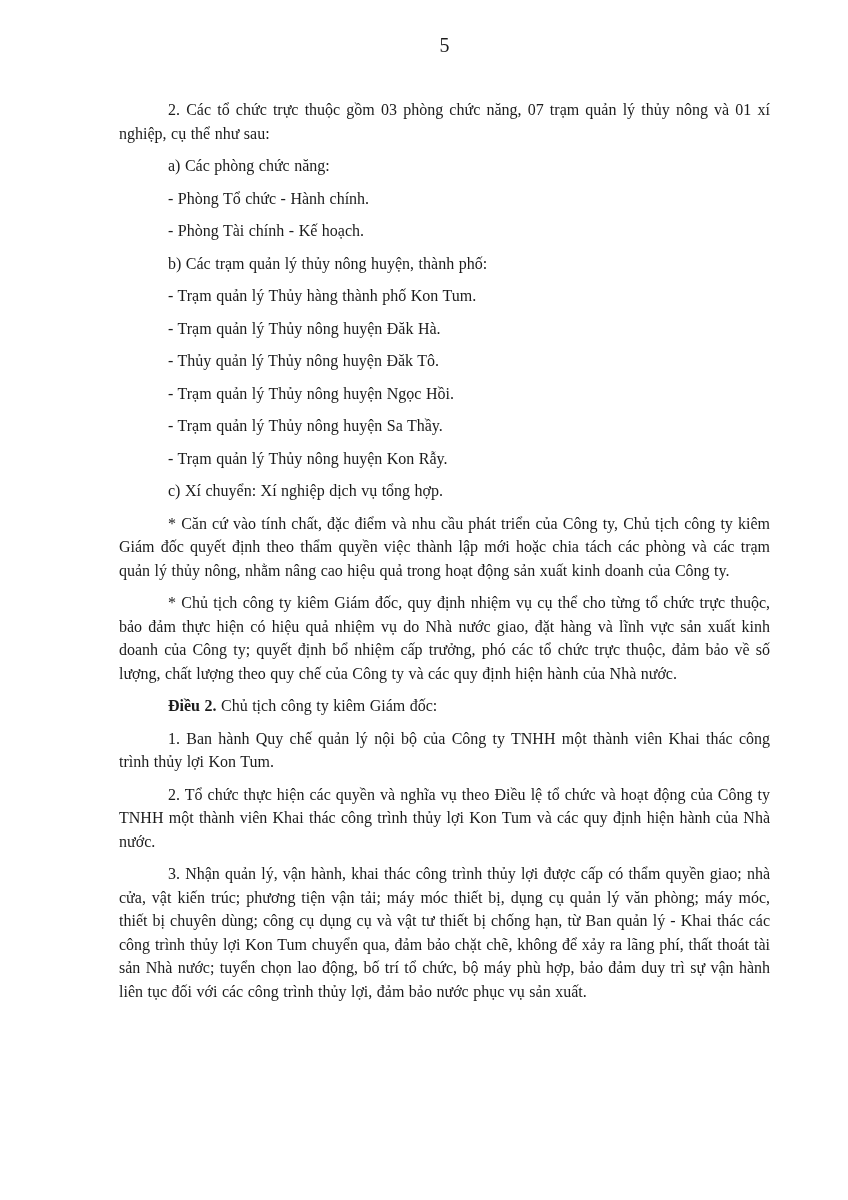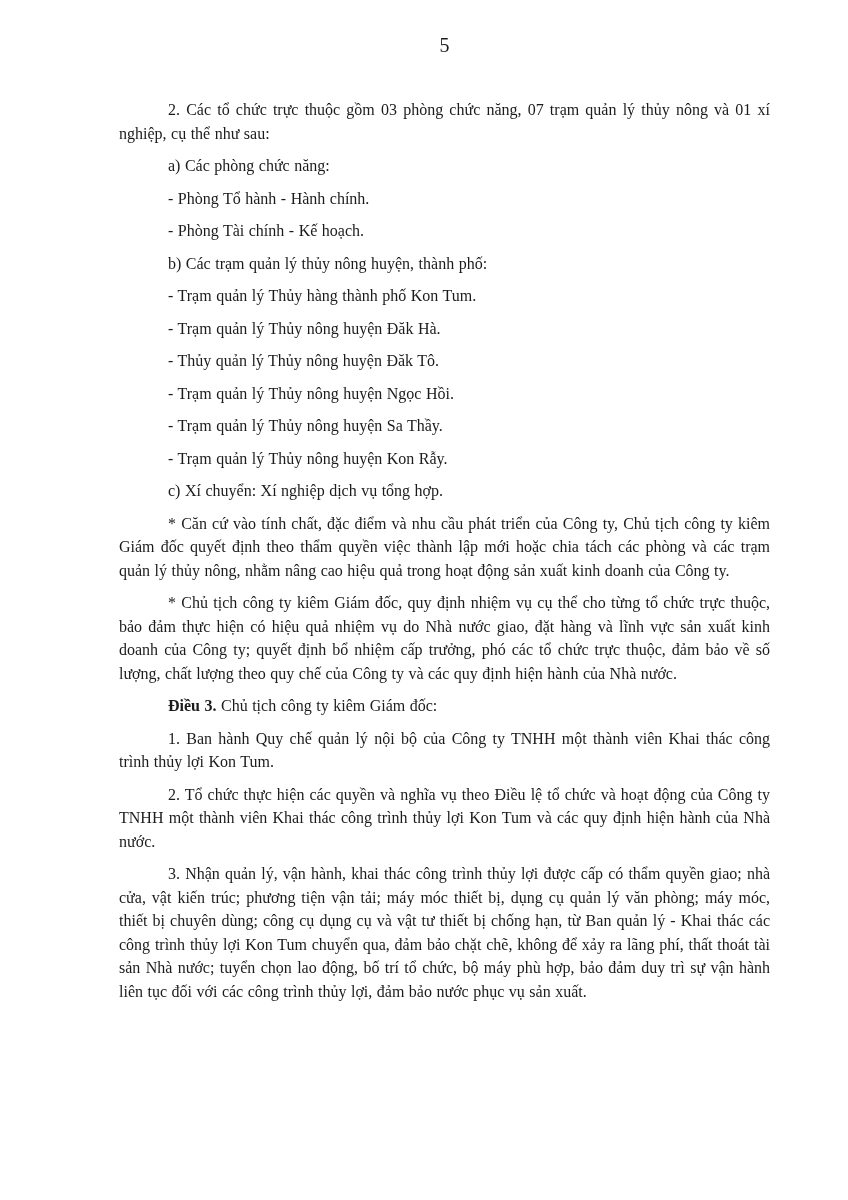--- a/index.html
+++ b/index.html
@@ -40,30 +40,30 @@
   }
 </style>
 </head>
 <body>
 
 <div class="page">
   <div class="page-number">5</div>
   <div class="content" id="content">
       <p><span>2. Các tổ chức trực thuộc gồm 03 phòng chức năng, 07 trạm quản lý thủy nông và 01 xí nghiệp, cụ thể như sau:</span></p>
       <p><span>a) Các phòng chức năng:</span></p>
-      <p><span>- Phòng Tổ hành - Hành chính.</span></p>
+      <p><span>- Phòng Tổ chức - Hành chính.</span></p>
       <p><span>- Phòng Tài chính - Kế hoạch.</span></p>
       <p><span>b) Các trạm quản lý thủy nông huyện, thành phố:</span></p>
       <p><span>- Trạm quản lý Thủy hàng thành phố Kon Tum.</span></p>
       <p><span>- Trạm quản lý Thủy nông huyện Đăk Hà.</span></p>
       <p><span>- Thủy quản lý Thủy nông huyện Đăk Tô.</span></p>
       <p><span>- Trạm quản lý Thủy nông huyện Ngọc Hồi.</span></p>
       <p><span>- Trạm quản lý Thủy nông huyện Sa Thầy.</span></p>
       <p><span>- Trạm quản lý Thủy nông huyện Kon Rẫy.</span></p>
       <p><span>c) Xí chuyển: Xí nghiệp dịch vụ tổng hợp.</span></p>
       <p><span>* Căn cứ vào tính chất, đặc điểm và nhu cầu phát triển của Công ty, Chủ tịch công ty kiêm Giám đốc quyết định theo thẩm quyền việc thành lập mới hoặc chia tách các phòng và các trạm quản lý thủy nông, nhằm nâng cao hiệu quả trong hoạt động sản xuất kinh doanh của Công ty.</span></p>
       <p><span>* Chủ tịch công ty kiêm Giám đốc, quy định nhiệm vụ cụ thể cho từng tổ chức trực thuộc, bảo đảm thực hiện có hiệu quả nhiệm vụ do Nhà nước giao, đặt hàng và lĩnh vực sản xuất kinh doanh của Công ty; quyết định bổ nhiệm cấp trưởng, phó các tổ chức trực thuộc, đảm bảo về số lượng, chất lượng theo quy chế của Công ty và các quy định hiện hành của Nhà nước.</span></p>
-      <p><b>Điều 3.</b><span> Chủ tịch công ty kiêm Giám đốc:</span></p>
+      <p><b>Điều 2.</b><span> Chủ tịch công ty kiêm Giám đốc:</span></p>
       <p><span>1. Ban hành Quy chế quản lý nội bộ của Công ty TNHH một thành viên Khai thác công trình thủy lợi Kon Tum.</span></p>
       <p><span>2. Tổ chức thực hiện các quyền và nghĩa vụ theo Điều lệ tổ chức và hoạt động của Công ty TNHH một thành viên Khai thác công trình thủy lợi Kon Tum và các quy định hiện hành của Nhà nước.</span></p>
       <p><span>3. Nhận quản lý, vận hành, khai thác công trình thủy lợi được cấp có thẩm quyền giao; nhà cửa, vật kiến trúc; phương tiện vận tải; máy móc thiết bị, dụng cụ quản lý văn phòng; máy móc, thiết bị chuyên dùng; công cụ dụng cụ và vật tư thiết bị chống hạn, từ Ban quản lý - Khai thác các công trình thủy lợi Kon Tum chuyển qua, đảm bảo chặt chẽ, không để xảy ra lãng phí, thất thoát tài sản Nhà nước; tuyển chọn lao động, bố trí tổ chức, bộ máy phù hợp, bảo đảm duy trì sự vận hành liên tục đối với các công trình thủy lợi, đảm bảo nước phục vụ sản xuất.</span></p>
     </div>
 </div>
 
 </body></html>

